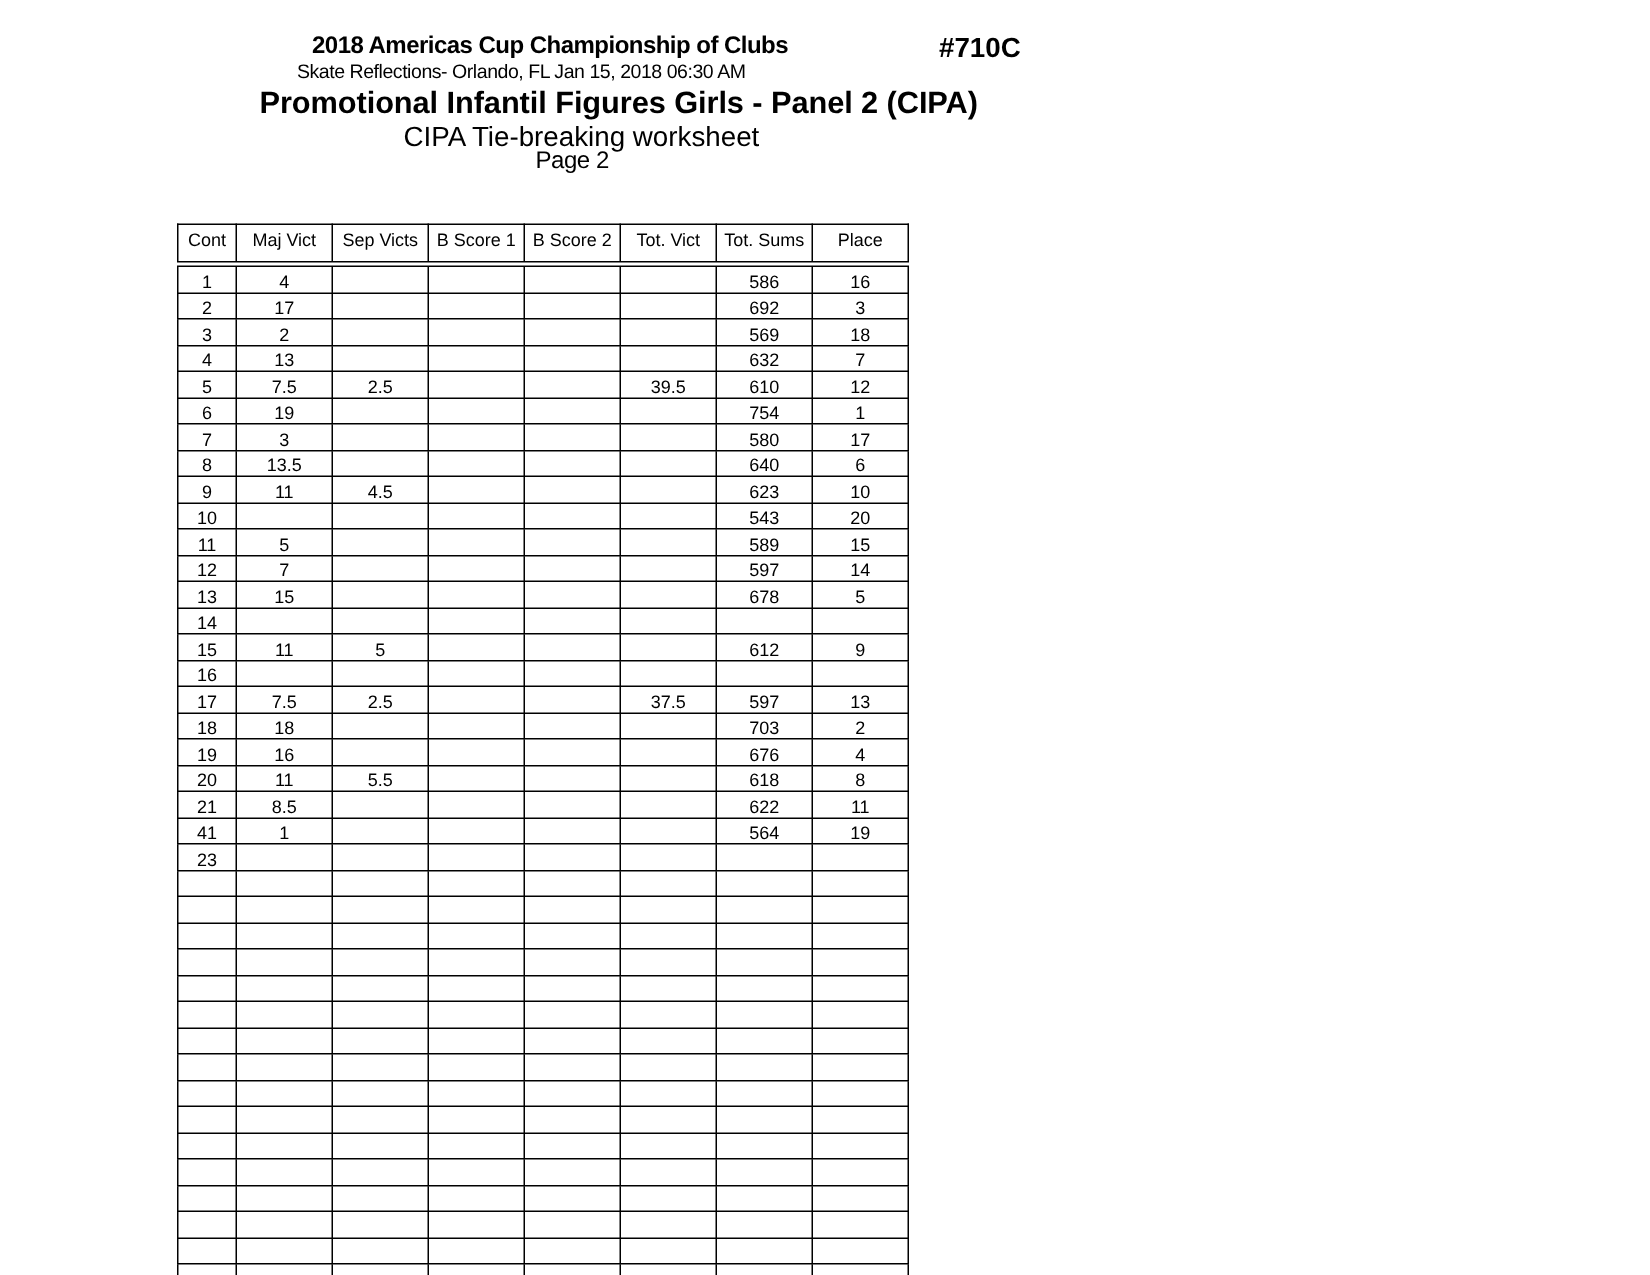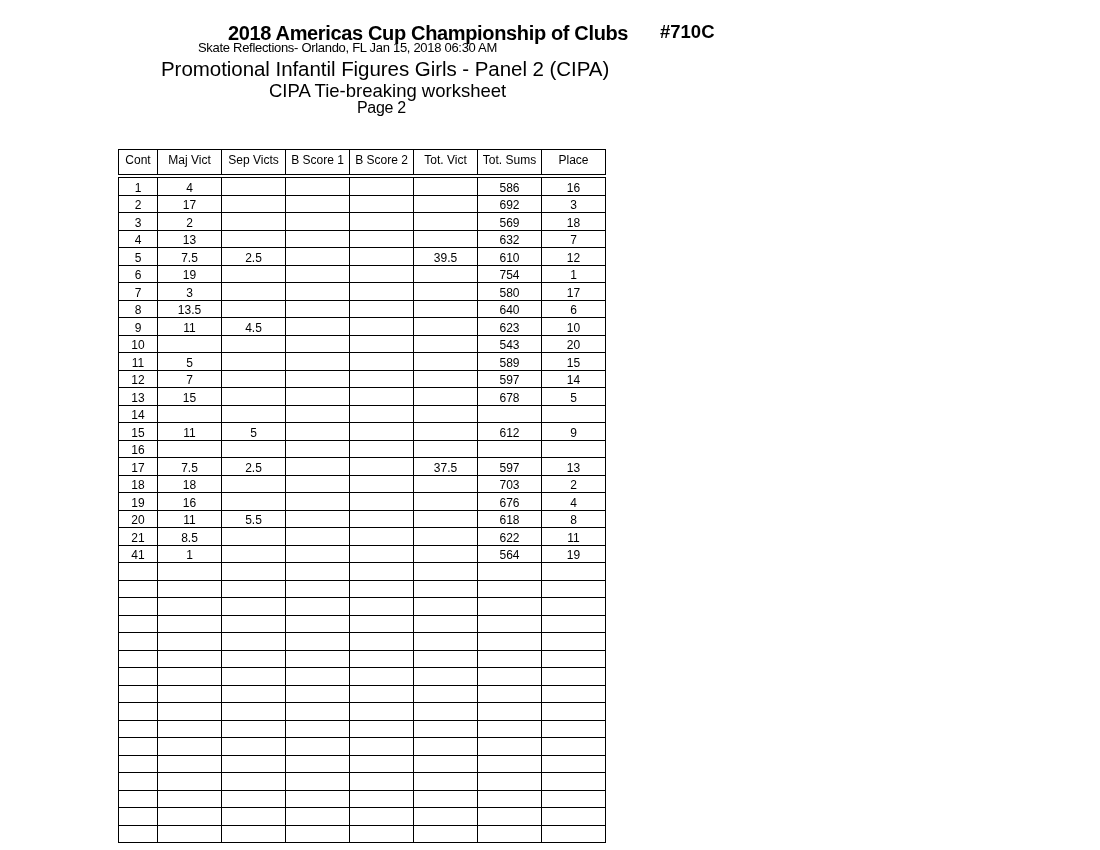--- a/index.html
+++ b/index.html
@@ -9,36 +9,35 @@
       width: 1100px;
       height: 850px;
       overflow: hidden;
       position: relative;
       font-family: "Liberation Sans", "DejaVu Sans", sans-serif;
       color: #000;
     }
     .abs { position: absolute; white-space: nowrap; line-height: 1; }
     #event-title {
       left: 208px; top: 23px;
-      font-size: 20px; font-weight: bold;
+      font-size: 16px; font-weight: bold;
       letter-spacing: -0.35px;
-      margin-left: 20px;
     }
     #event-code {
-      left: 660px; top: 23px;
+      left: 626px; top: 23px;
       font-size: 18.5px; font-weight: bold;
     }
     #event-subtitle {
       left: 198px; top: 41px;
       font-size: 13px;
       letter-spacing: -0.3px;
     }
     #event-heading {
-      left: 161px; top: 59px;
-      font-size: 20.5px; font-weight: normal;
+      left: 173px; top: 59px;
+      font-size: 20.5px; font-weight: bold;
       letter-spacing: -0.05px;
     }
     #worksheet-title {
       left: 269px; top: 82px;
       font-size: 18.5px;
     }
     #page-label {
       left: 357px; top: 100px;
       font-size: 16px;
       letter-spacing: -0.3px;
@@ -328,20 +327,30 @@
         <td>41</td>
         <td>1</td>
         <td></td>
         <td></td>
         <td></td>
         <td class="tv"></td>
         <td class="ts">564</td>
         <td class="pl">19</td>
       </tr>
       <tr>
+        <td>23</td>
+        <td></td>
+        <td></td>
+        <td></td>
+        <td></td>
+        <td class="tv"></td>
+        <td class="ts"></td>
+        <td class="pl"></td>
+      </tr>
+      <tr>
         <td></td>
         <td></td>
         <td></td>
         <td></td>
         <td></td>
         <td></td>
         <td></td>
         <td></td>
       </tr>
       <tr>

